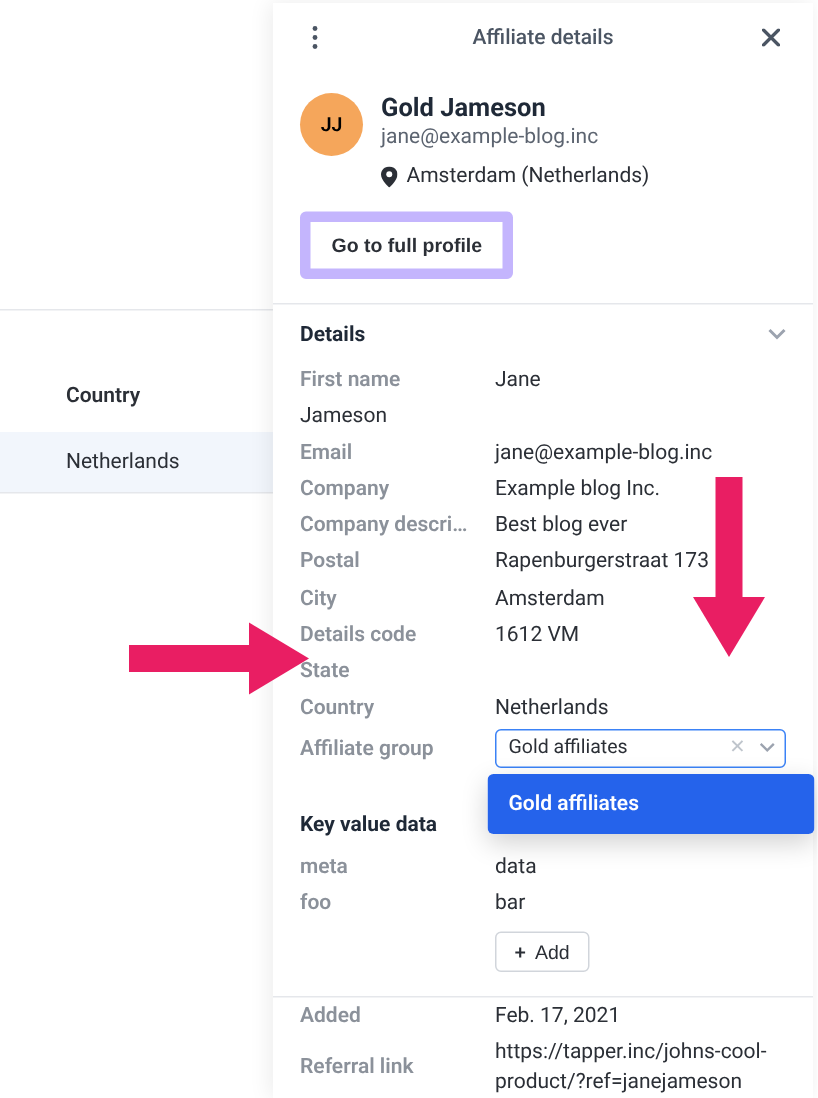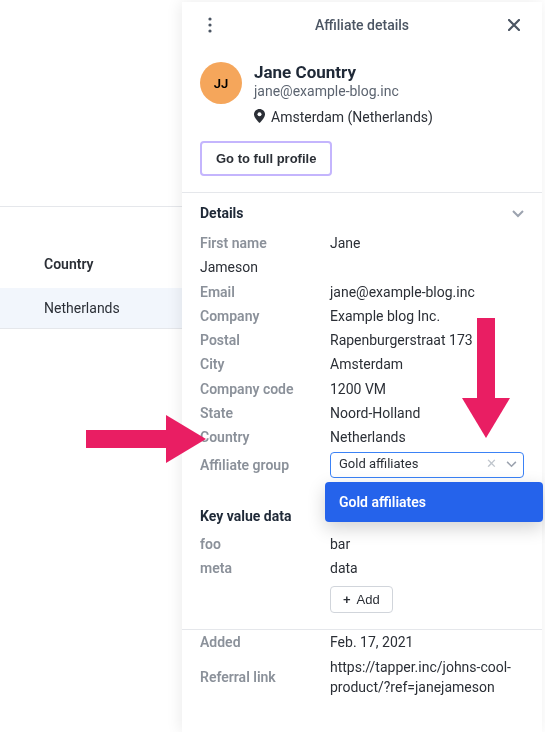--- a/index.html
+++ b/index.html
@@ -109,28 +109,28 @@
   .profile-email {
     font-size: 14px;
     color: #5c6470;
     margin-top: 1px;
   }
   .profile-location {
     margin-top: 10px;
     font-size: 14px;
     color: #2b2f36;
     display: flex;
-    align-items: flex-start;
+    align-items: flex-end;
   }
   .profile-location svg { margin-right: 6px; }
   .go-profile-btn {
     margin-top: 16px;
     display: inline-block;
     padding: 8px 14px;
-    border: 2px solid #c4b5fd;
+    border: 7px solid #c4b5fd;
     border-radius: 4px;
     background: #fff;
     font-size: 13px;
     font-weight: 600;
     color: #2b2f36;
     cursor: pointer;
   }
   .section-divider {
     height: 1px;
     background: #e5e7eb;
@@ -275,21 +275,21 @@
         </svg>
     </div>
   </div>
 
   <div class="panel-body">
 
     
     <div class="profile">
       <div class="avatar">JJ</div>
       <div>
-        <div class="profile-name">Jane Country</div>
+        <div class="profile-name">Gold Jameson</div>
         <div class="profile-email">jane@example-blog.inc</div>
         <div class="profile-location">
           <svg width="11" height="14" viewBox="0 0 11 14">
               <path d="M5.5 0C2.5 0 0 2.4 0 5.3 0 9.2 5.5 14 5.5 14S11 9.2 11 5.3C11 2.4 8.5 0 5.5 0z" fill="#2b2f36"></path>
               <circle cx="5.5" cy="5.2" r="2" fill="#fff"></circle>
             </svg>
           <span>Amsterdam (Netherlands)</span>
         </div>
       </div>
     </div>
@@ -316,34 +316,37 @@
       </div>
     <div class="kv">
         <div class="label">Email</div>
         <div class="value">jane@example-blog.inc</div>
       </div>
     <div class="kv">
         <div class="label">Company</div>
         <div class="value">Example blog Inc.</div>
       </div>
     <div class="kv">
+        <div class="label">Company descri…</div>
+        <div class="value">Best blog ever</div>
+      </div>
+    <div class="kv">
         <div class="label">Postal</div>
         <div class="value">Rapenburgerstraat 173</div>
       </div>
     <div class="kv">
         <div class="label">City</div>
         <div class="value">Amsterdam</div>
       </div>
     <div class="kv">
-        <div class="label">Company code</div>
-        <div class="value">1200 VM</div>
+        <div class="label">Details code</div>
+        <div class="value">1612 VM</div>
       </div>
     <div class="kv">
         <div class="label">State</div>
-        <div class="value">Noord-Holland</div>
       </div>
     <div class="kv">
         <div class="label">Country</div>
         <div class="value">Netherlands</div>
       </div>
     <div class="kv">
       <div class="label">Affiliate group</div>
       <div class="select-wrap">
         <div class="select-box">
           <span>Gold affiliates</span>
@@ -356,26 +359,26 @@
         </div>
         <div class="dropdown">
           <div class="dropdown-item">Gold affiliates</div>
         </div>
       </div>
     </div>
 
     
     <div class="subheading">Key value data</div>
     <div class="kv">
+        <div class="label">meta</div>
+        <div class="value">data</div>
+      </div>
+    <div class="kv">
         <div class="label">foo</div>
         <div class="value">bar</div>
-      </div>
-    <div class="kv">
-        <div class="label">meta</div>
-        <div class="value">data</div>
       </div>
     <div class="kv">
       <div class="label"></div>
       <div class="value">
         <button class="add-btn">
             <span class="plus">+</span>
             <span>Add</span>
           </button>
       </div>
     </div>

